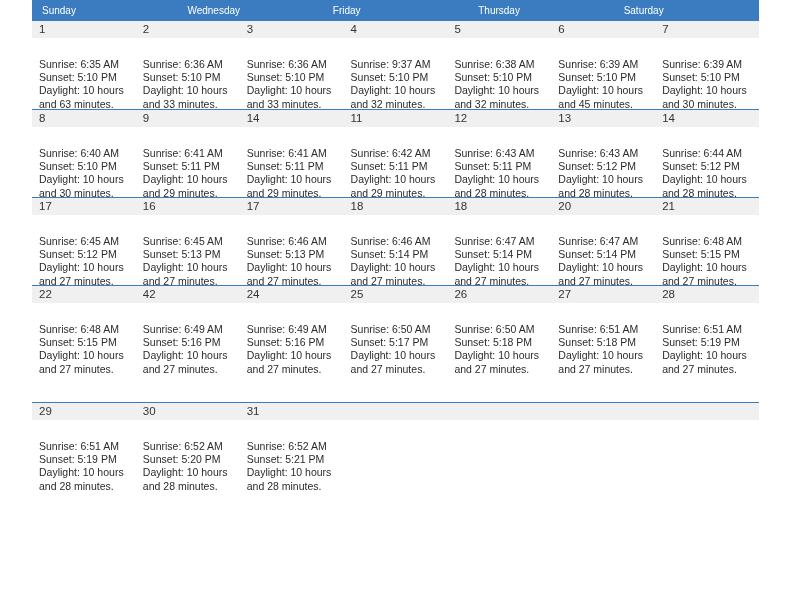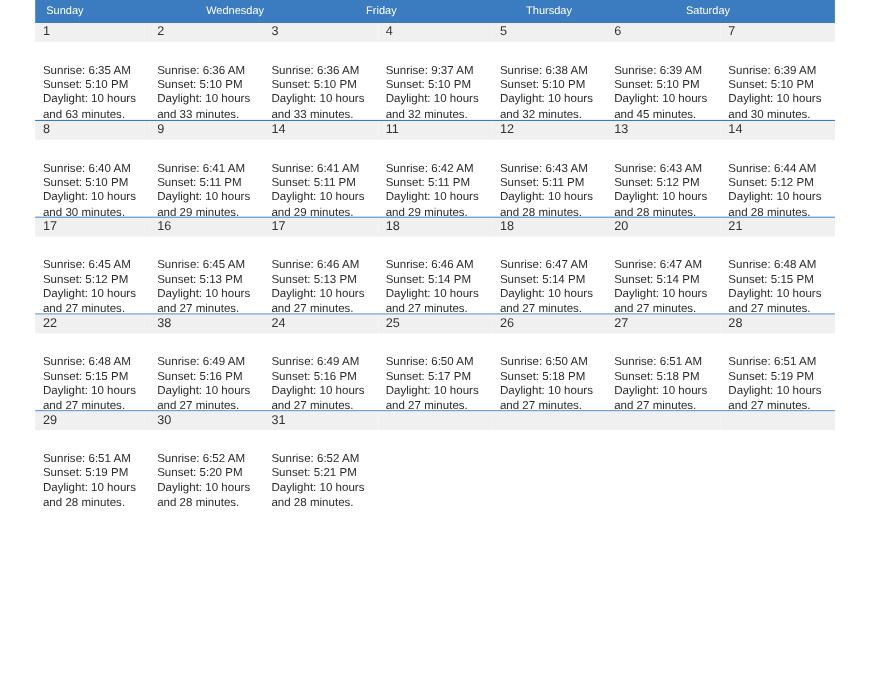--- a/index.html
+++ b/index.html
@@ -109,20 +109,21 @@
     display: flex;
     border-top: 1.5px solid #3a7cbf;
     height: 88px;
     box-sizing: border-box;
   }
   .week:first-of-type {
     border-top: none;
   }
   .week.lastweek {
     height: 84px;
+    margin-top: 29px;
   }
 
   .day {
     flex: 1 1 0;
     box-sizing: border-box;
     position: relative;
     padding: 0;
     min-width: 0;
   }
 
@@ -411,21 +412,21 @@
             </div>
             <div class="day-body">
               <div class="day-line">Sunrise: 6:48 AM</div>
               <div class="day-line">Sunset: 5:15 PM</div>
               <div class="day-line">Daylight: 10 hours</div>
               <div class="day-line">and 27 minutes.</div>
             </div>
           </div>
           <div class="day">
             <div class="day-band">
-              <div class="day-num">38</div>
+              <div class="day-num">42</div>
             </div>
             <div class="day-body">
               <div class="day-line">Sunrise: 6:49 AM</div>
               <div class="day-line">Sunset: 5:16 PM</div>
               <div class="day-line">Daylight: 10 hours</div>
               <div class="day-line">and 27 minutes.</div>
             </div>
           </div>
           <div class="day">
             <div class="day-band">

